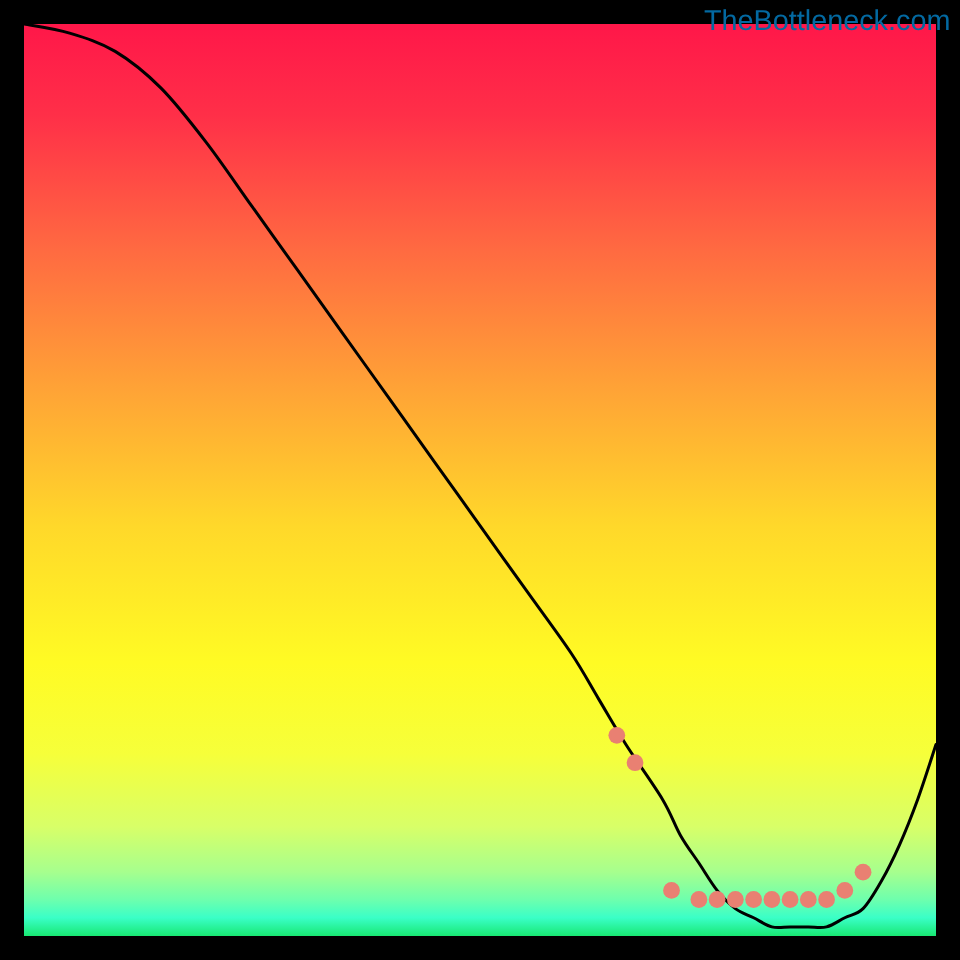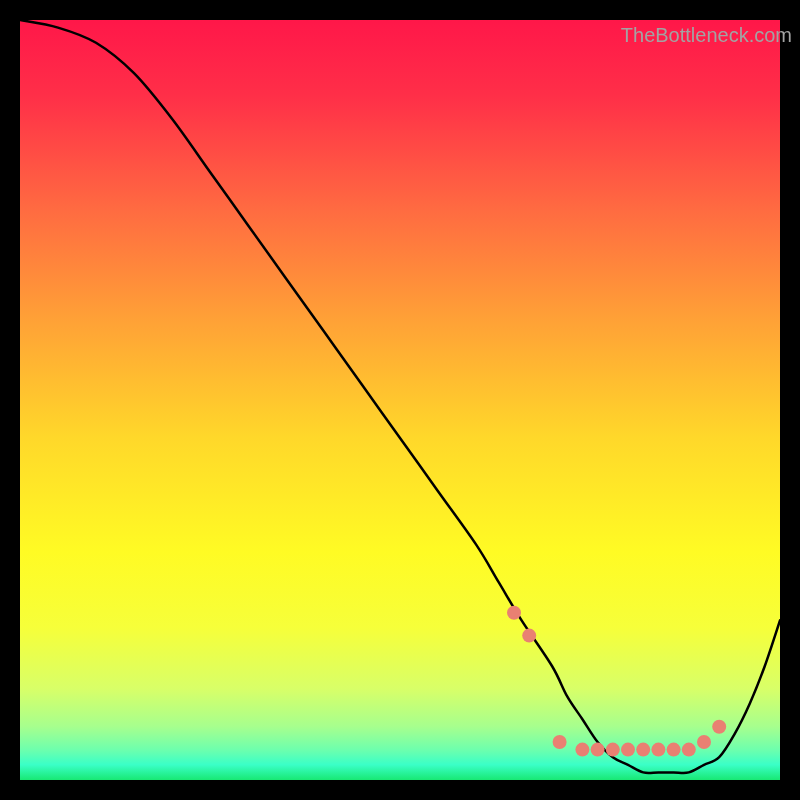--- a/index.html
+++ b/index.html
@@ -15,25 +15,24 @@
     position: absolute;
     left: 0;
     top: 0;
     width: 100%;
     height: 100%;
   }
   .watermark {
     position: absolute;
     top: 4px;
     right: 8px;
-    color: #a3a3a3;
-    font-size: 20px;
+    color: #0369a1;
+    font-size: 24px;
     font-weight: 500;
     z-index: 10;
-    margin-top: 20px;
   }
   svg.curve {
     position: absolute;
     left: 0;
     top: 0;
     width: 100%;
     height: 100%;
     z-index: 5;
   }
 </style>

